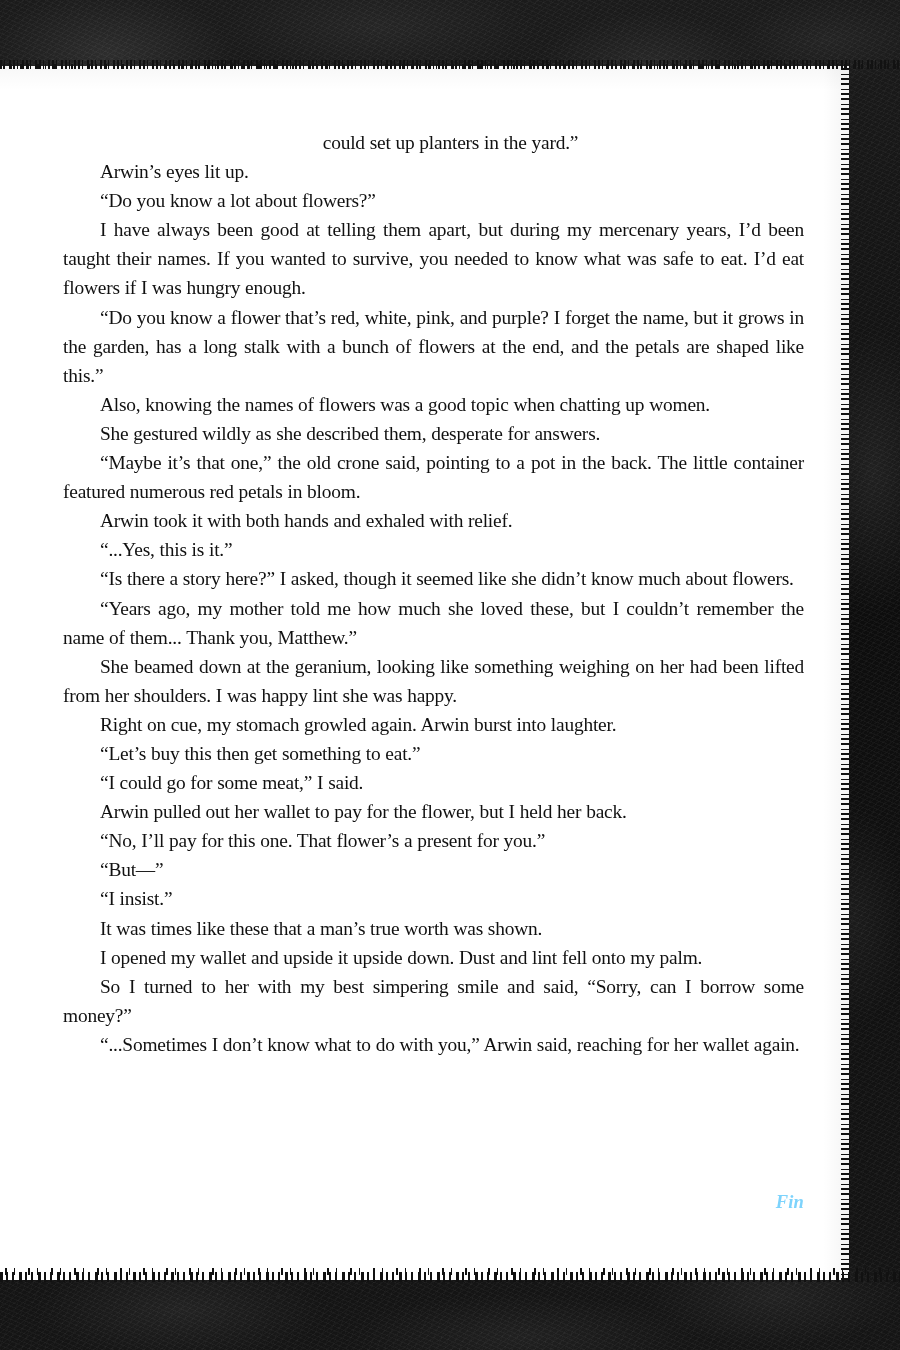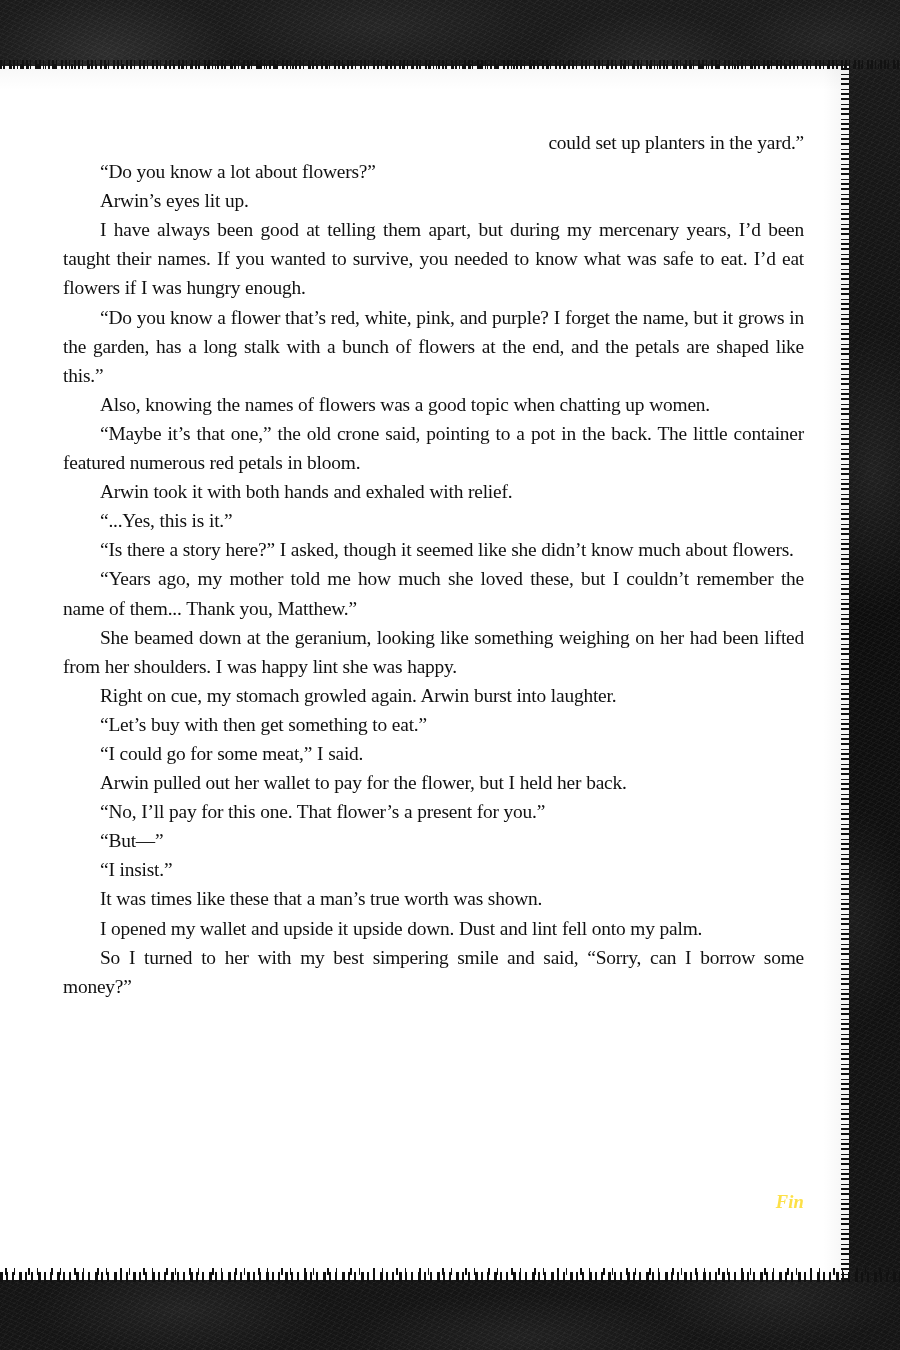--- a/index.html
+++ b/index.html
@@ -156,39 +156,39 @@
     line-height: 29.1px;
     color: #111111;
     text-align: justify;
     text-indent: 37px;
     -webkit-font-smoothing: antialiased;
     letter-spacing: -0.01em;
     word-spacing: 0.01em;
   }
   .para.continued {
     text-indent: 0;
-    text-align: right;
+    text-align: center;
     margin-left: 34px;
   }
   
   .para.short {
     text-align: left;
   }
 
   .end-mark {
     position: absolute;
     left: 63px;
     top: 1192px;
     width: 741px;
     text-align: right;
     font-family: "Liberation Serif", "DejaVu Serif", serif;
     font-size: 18.5px;
     font-style: italic;
     font-weight: bold;
-    color: #fde047;
+    color: #7dd3fc;
     letter-spacing: 0.01em;
   }
 
   
   .paper-shade {
     position: absolute;
     left: -14px; top: 66px;
     width: 863px; height: 1214px;
     pointer-events: none;
     background:
@@ -209,38 +209,40 @@
   <div class="paper-shade"></div>
 
   <div class="tear tear-top"></div>
   <div class="tear tear-top2"></div>
   <div class="tear tear-right"></div>
   <div class="tear tear-bottom2"></div>
   <div class="tear tear-bottom"></div>
 
   <div class="text-column">
     <p class="para continued">could set up planters in the yard.”</p>
+    <p class="para short">Arwin’s eyes lit up.</p>
     <p class="para short">“Do you know a lot about flowers?”</p>
-    <p class="para short">Arwin’s eyes lit up.</p>
     <p class="para">I have always been good at telling them apart, but during my mercenary years, I’d been taught their names. If you wanted to survive, you needed to know what was safe to eat. I’d eat flowers if I was hungry enough.</p>
     <p class="para">“Do you know a flower that’s red, white, pink, and purple? I forget the name, but it grows in the garden, has a long stalk with a bunch of flowers at the end, and the petals are shaped like this.”</p>
     <p class="para short">Also, knowing the names of flowers was a good topic when chatting up women.</p>
+    <p class="para short">She gestured wildly as she described them, desperate for answers.</p>
     <p class="para">“Maybe it’s that one,” the old crone said, pointing to a pot in the back. The little container featured numerous red petals in bloom.</p>
     <p class="para short">Arwin took it with both hands and exhaled with relief.</p>
     <p class="para short">“...Yes, this is it.”</p>
     <p class="para">“Is there a story here?” I asked, though it seemed like she didn’t know much about flowers.</p>
     <p class="para">“Years ago, my mother told me how much she loved these, but I couldn’t remember the name of them... Thank you, Matthew.”</p>
     <p class="para">She beamed down at the geranium, looking like something weighing on her had been lifted from her shoulders. I was happy lint she was happy.</p>
     <p class="para short">Right on cue, my stomach growled again. Arwin burst into laughter.</p>
-    <p class="para short">“Let’s buy with then get something to eat.”</p>
+    <p class="para short">“Let’s buy this then get something to eat.”</p>
     <p class="para short">“I could go for some meat,” I said.</p>
     <p class="para short">Arwin pulled out her wallet to pay for the flower, but I held her back.</p>
     <p class="para short">“No, I’ll pay for this one. That flower’s a present for you.”</p>
     <p class="para short">“But—”</p>
     <p class="para short">“I insist.”</p>
     <p class="para short">It was times like these that a man’s true worth was shown.</p>
     <p class="para short">I opened my wallet and upside it upside down. Dust and lint fell onto my palm.</p>
     <p class="para">So I turned to her with my best simpering smile and said, “Sorry, can I borrow some money?”</p>
+    <p class="para">“...Sometimes I don’t know what to do with you,” Arwin said, reaching for her wallet again.</p>
   </div>
 
   <div class="end-mark">Fin</div>
 
 </div>
 
 </body></html>

